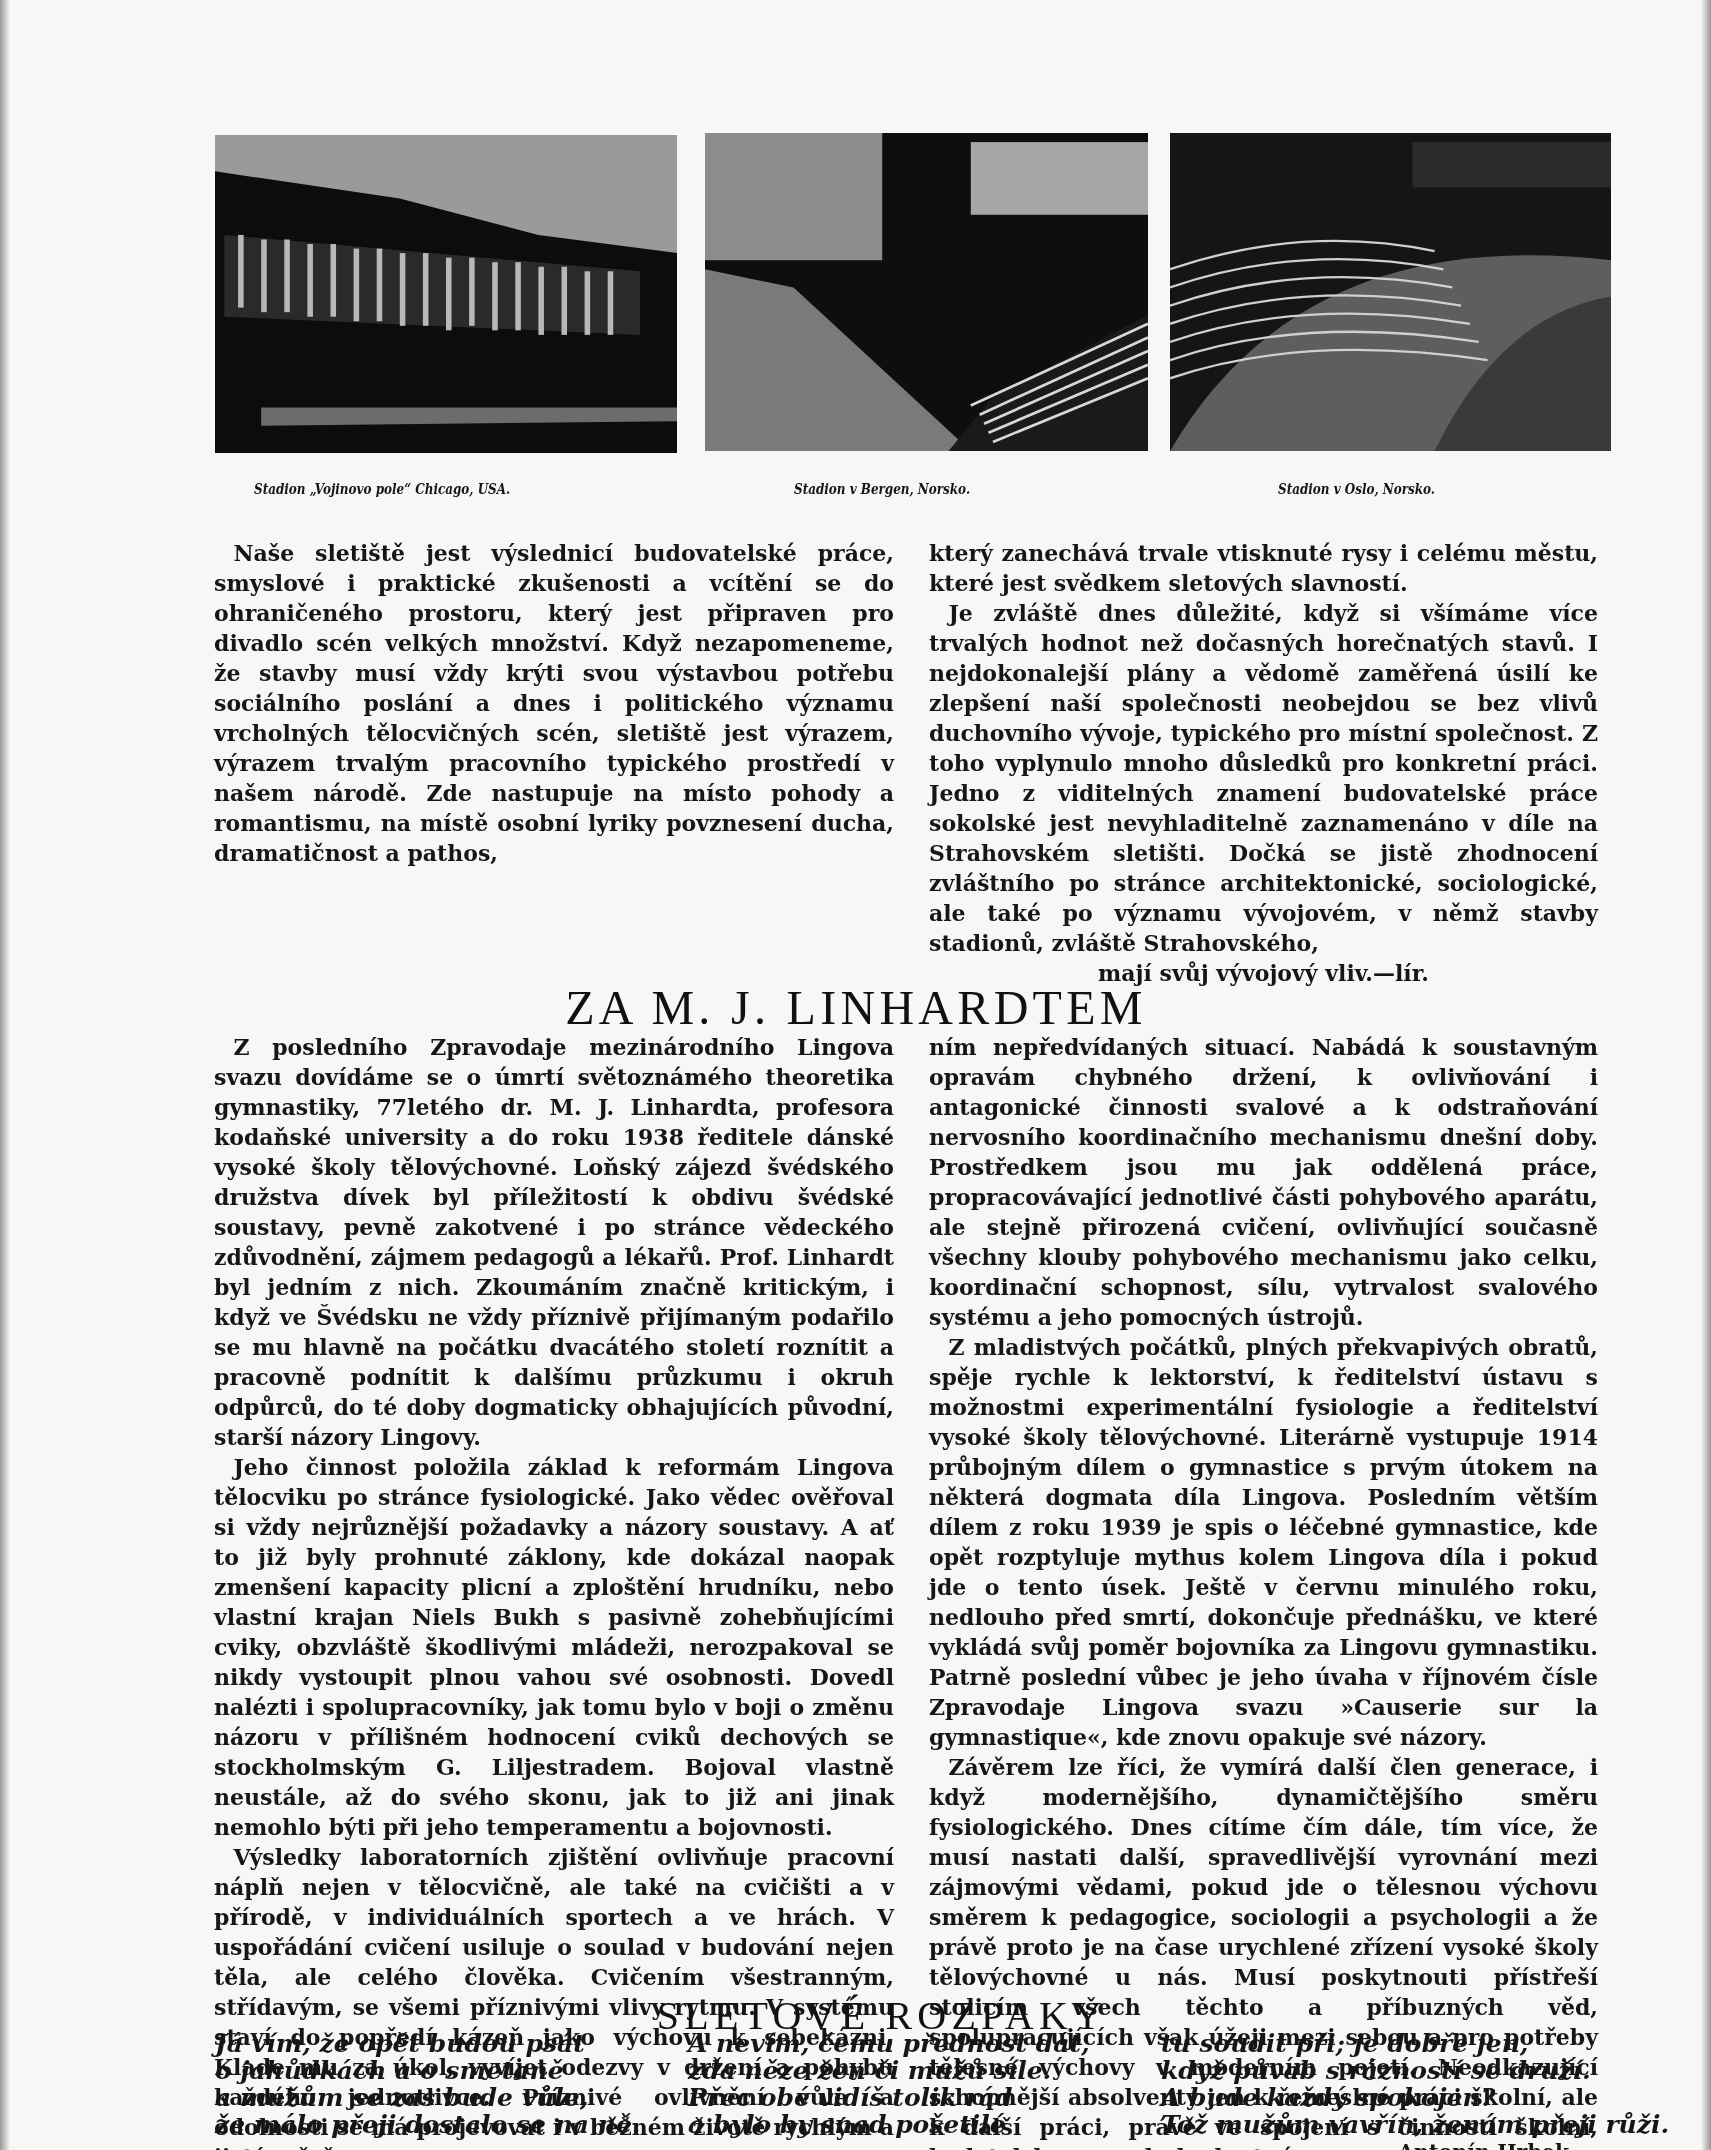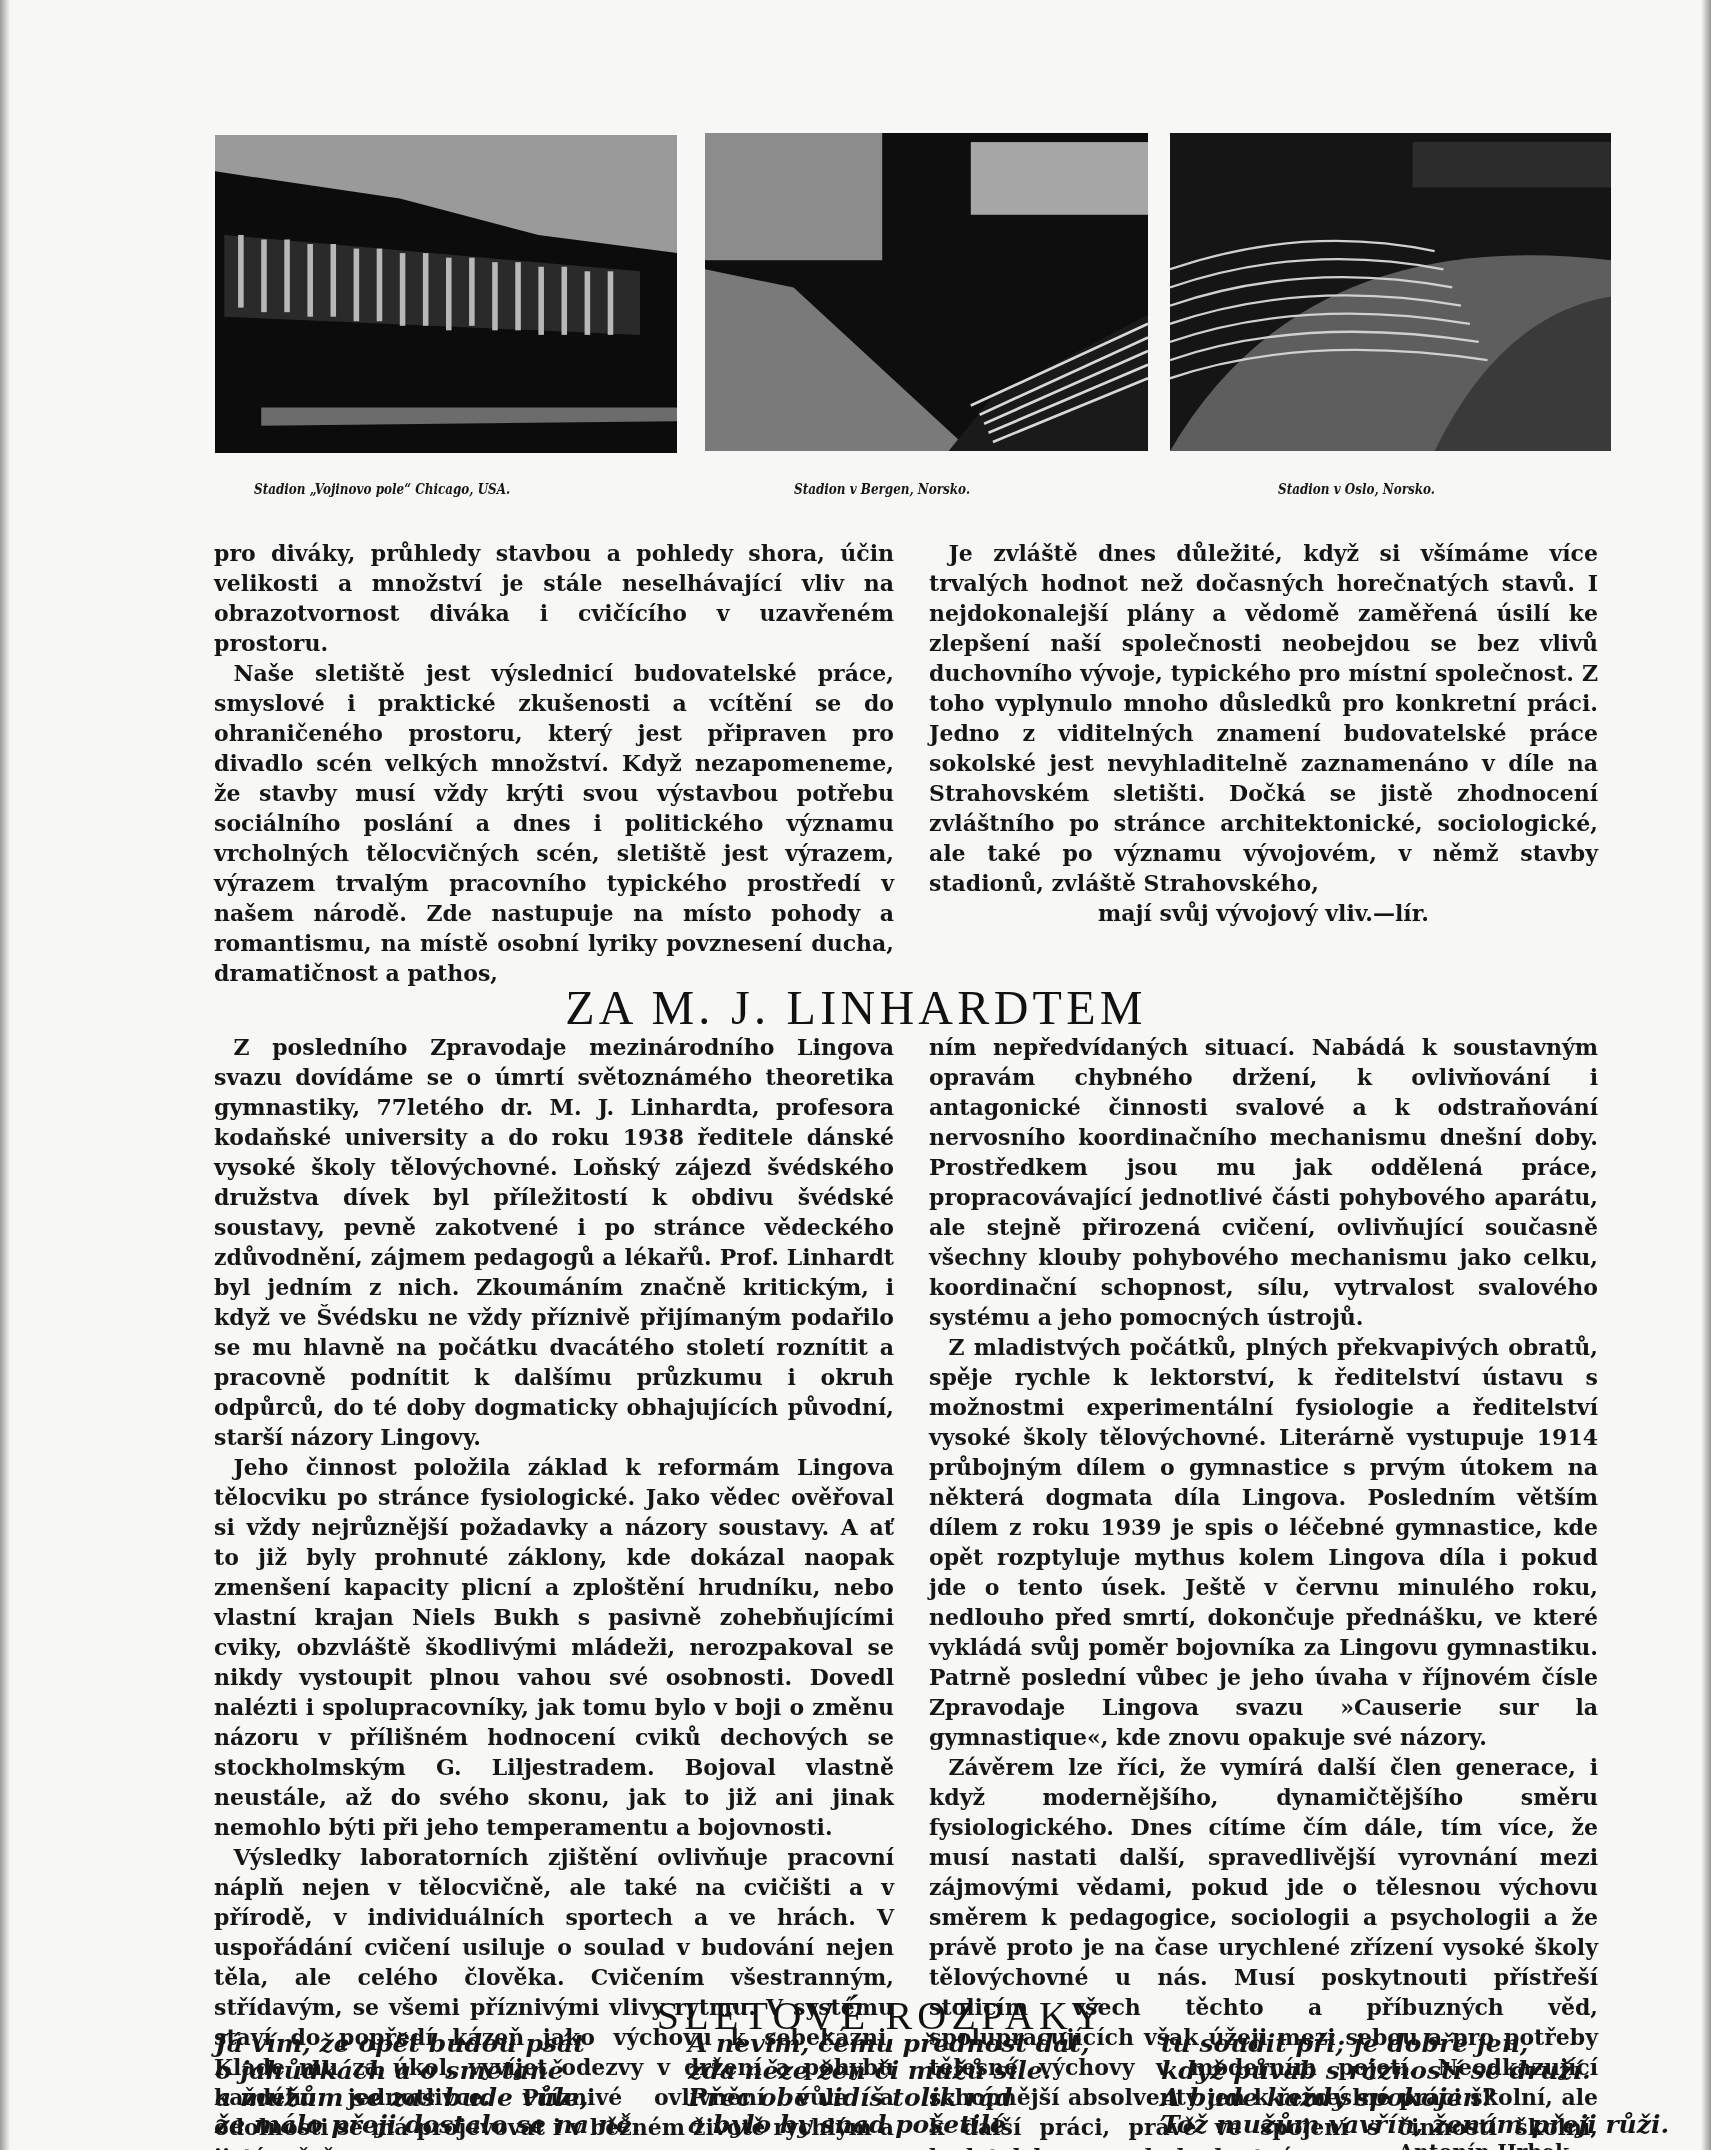--- a/index.html
+++ b/index.html
@@ -104,24 +104,24 @@
       <path d="M60,70 Q75,40 100,36 L100,70 Z" fill="#3a3a3a"></path>
     </svg>
   </div>
 </div>
 
 <div class="caption cap-1">Stadion „Vojinovo pole“ Chicago, USA.</div>
 <div class="caption cap-2">Stadion v Bergen, Norsko.</div>
 <div class="caption cap-3">Stadion v Oslo, Norsko.</div>
 
 <div class="col art1-left">
-  <p>pro diváky, průhledy stavbou a pohledy shora, účin velikosti a množství je stále neselhávající vliv na obrazotvornost diváka i cvičícího v uzavřeném prostoru.</p>
   <p class="indent">Naše sletiště jest výslednicí budovatelské práce, smyslové i praktické zkušenosti a vcítění se do ohraničeného prostoru, který jest připraven pro divadlo scén velkých množství. Když nezapomeneme, že stavby musí vždy krýti svou výstavbou potřebu sociálního poslání a dnes i politického významu vrcholných tělocvičných scén, sletiště jest výrazem, výrazem trvalým pracovního typického prostředí v našem národě. Zde nastupuje na místo pohody a romantismu, na místě osobní lyriky povznesení ducha, dramatičnost a pathos,</p>
 </div>
 <div class="col art1-right">
+  <p>který zanechává trvale vtisknuté rysy i celému městu, které jest svědkem sletových slavností.</p>
   <p class="indent">Je zvláště dnes důležité, když si všímáme více trvalých hodnot než dočasných horečnatých stavů. I nejdokonalejší plány a vědomě zaměřená úsilí ke zlepšení naší společnosti neobejdou se bez vlivů duchovního vývoje, typického pro místní společnost. Z toho vyplynulo mnoho důsledků pro konkretní práci. Jedno z viditelných znamení budovatelské práce sokolské jest nevyhladitelně zaznamenáno v díle na Strahovském sletišti. Dočká se jistě zhodnocení zvláštního po stránce architektonické, sociologické, ale také po významu vývojovém, v němž stavby stadionů, zvláště Strahovského,</p>
   <div class="sig-line">
     <span>mají svůj vývojový vliv.</span>
     <span>—lír.</span>
   </div>
 </div>
 
 <h1 class="heading h-linhardt">ZA M. J. LINHARDTEM</h1>
 <div class="col art2-left">
   <p class="indent">Z posledního Zpravodaje mezinárodního Lingova svazu dovídáme se o úmrtí světoznámého theoretika gymnastiky, 77letého dr. M. J. Linhardta, profesora kodaňské university a do roku 1938 ředitele dánské vysoké školy tělovýchovné. Loňský zájezd švédského družstva dívek byl příležitostí k obdivu švédské soustavy, pevně zakotvené i po stránce vědeckého zdůvodnění, zájmem pedagogů a lékařů. Prof. Linhardt byl jedním z nich. Zkoumáním značně kritickým, i když ve Švédsku ne vždy příznivě přijímaným podařilo se mu hlavně na počátku dvacátého století roznítit a pracovně podnítit k dalšímu průzkumu i okruh odpůrců, do té doby dogmaticky obhajujících původní, starší názory Lingovy.</p>

